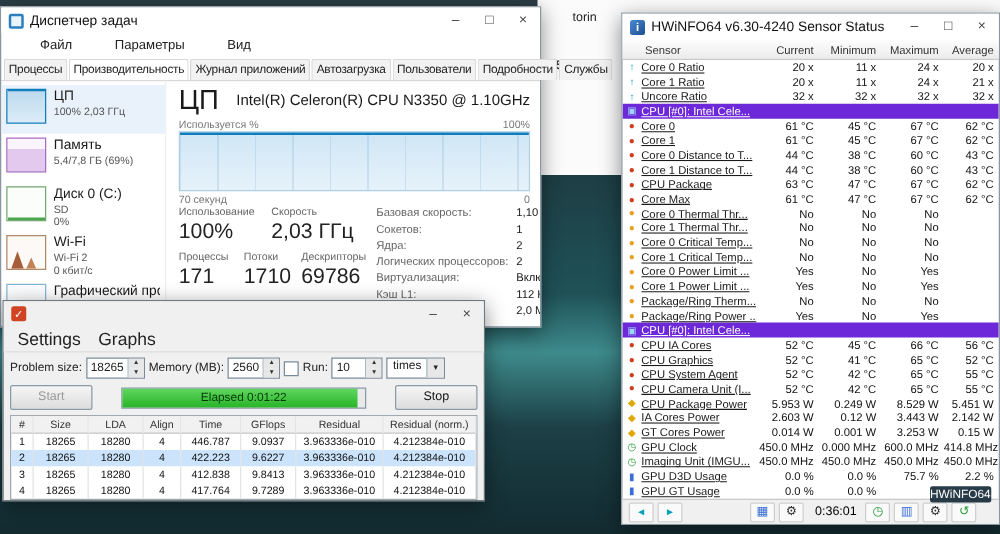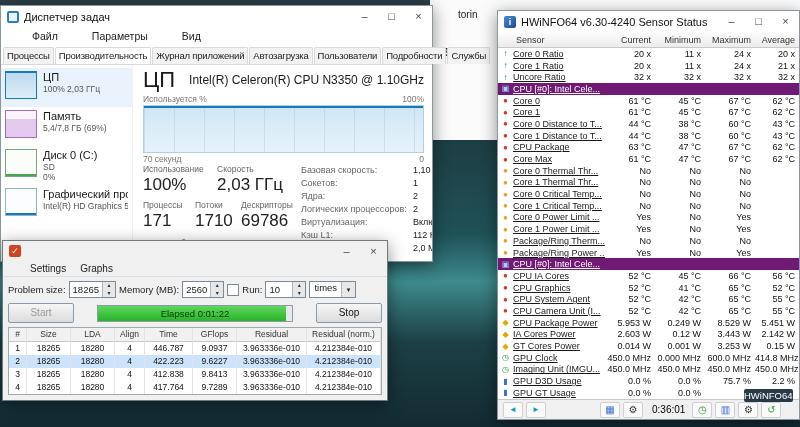--- a/index.html
+++ b/index.html
@@ -60,21 +60,21 @@
   .uptime-label{font-size:8.5px;color:#666;margin-top:2px;}
   .tm-info{font-size:9px;color:#666;line-height:13px;}
   .info-row{display:flex;white-space:nowrap;}
   .info-row .l{width:112px;flex:none;}
   .info-row .v{color:#1a1a1a;}
 
   
   #linx{left:2px;top:240px;width:386px;height:161px;z-index:4;background:#f0f0f0;border-color:#6f7a80;display:flex;flex-direction:column;}
   #linx .titlebar{background:#f0f0f0;height:20px;}
   .lx-icon{background:#d04423;color:#fff;font-size:9px;line-height:12px;text-align:center;border-radius:2px;}
-  .lx-menu{display:flex;font-size:10px;padding:1px 20px;border-bottom:1px solid #ddd;color:#222;background:#f0f0f0;}
+  .lx-menu{display:flex;font-size:14px;padding:1px 4px;border-bottom:1px solid #ddd;color:#222;background:#f0f0f0;}
   .lx-menu span{padding:1px 7px;}
   .lx-controls{display:flex;align-items:center;gap:3px;padding:4px 5px;font-size:9.5px;color:#222;white-space:nowrap;}
   .spin{display:flex;border:1px solid #7a8a99;background:#fff;height:17px;}
   .spin .val{padding:0 3px;font-size:9.5px;line-height:15px;min-width:26px;}
   .spin .ud{width:13px;display:flex;flex-direction:column;border-left:1px solid #aab8c4;}
   .spin .ud span{flex:1;font-size:6px;line-height:7px;text-align:center;background:#e7e7e7;color:#333;}
   .lx-check{width:12px;height:12px;border:1px solid #7a8a99;background:#fff;flex:none;}
   .lx-select{display:flex;border:1px solid #7a8a99;background:#fff;height:17px;align-items:flex-start;}
   .lx-select .val{padding:0 4px;font-size:9.5px;}
   .lx-select .arr{width:14px;text-align:center;font-size:7px;background:#e7e7e7;line-height:15px;border-left:1px solid #aab8c4;}
@@ -102,21 +102,21 @@
   .ico{width:15px;text-align:center;font-size:8px;line-height:11px;flex:none;}
   .ico.ratio::before{content:"↑";color:#009aa8;font-weight:bold;}
   .ico.temp::before{content:"●";color:#d23c1e;}
   .ico.flag::before{content:"●";color:#e8a020;}
   .ico.power::before{content:"◆";color:#e0a800;}
   .ico.clock::before{content:"◷";color:#2e9e3a;}
   .ico.usage::before{content:"▮";color:#3a6fd8;}
   .slabel{flex:1;white-space:nowrap;overflow:hidden;color:#1a1a1a;text-decoration:underline;}
   .sval{width:50px;text-align:right;padding-right:4px;color:#111;white-space:nowrap;}
   .sval:last-child{width:44px;}
-  .srow.section{background:#701a75;color:#fff;}
+  .srow.section{background:#6d28d9;color:#fff;}
   .srow.section .slabel{color:#fff;}
   .srow.section .ico::before{content:"▣";color:#9fd4ff;}
   .hw-toolbar{height:20px;background:#f0f0f0;border-top:1px solid #c9c9c9;display:flex;align-items:center;gap:3px;padding:0 5px;}
   .tb{width:20px;height:16px;border:1px solid #cfcfcf;background:#fafafa;text-align:center;font-size:10px;line-height:14px;border-radius:2px;color:#333;}
   .tb.cyan{color:#00a0b8;font-size:8px;}
   .tb.green{color:#2e9e3a;}
   .tb.blue{color:#3a6fd8;}
   .hw-time{font-size:10px;color:#000;margin:0 4px 0 6px;}
   .gap{width:48px;}
 
@@ -182,20 +182,28 @@
 
           <div class="tm-item">
             <span class="thumb disk"></span>
             <span class="tm-item-text">
               <span class="tm-t">Диск 0 (C:)</span>
               <span class="tm-s">SD</span>
               <span class="tm-s">0%</span>
             </span>
           </div>
 
+          <div class="tm-item">
+            <span class="thumb wifi"></span>
+            <span class="tm-item-text">
+              <span class="tm-t">Wi-Fi</span>
+              <span class="tm-s">Wi-Fi 2</span>
+              <span class="tm-s">0 кбит/с</span>
+            </span>
+          </div>
 
           <div class="tm-item">
             <span class="thumb gpu"></span>
             <span class="tm-item-text">
               <span class="tm-t">Графический про...</span>
               <span class="tm-s">Intel(R) HD Graphics 50...</span>
               <span class="tm-s"></span>
             </span>
           </div>
         </div>

